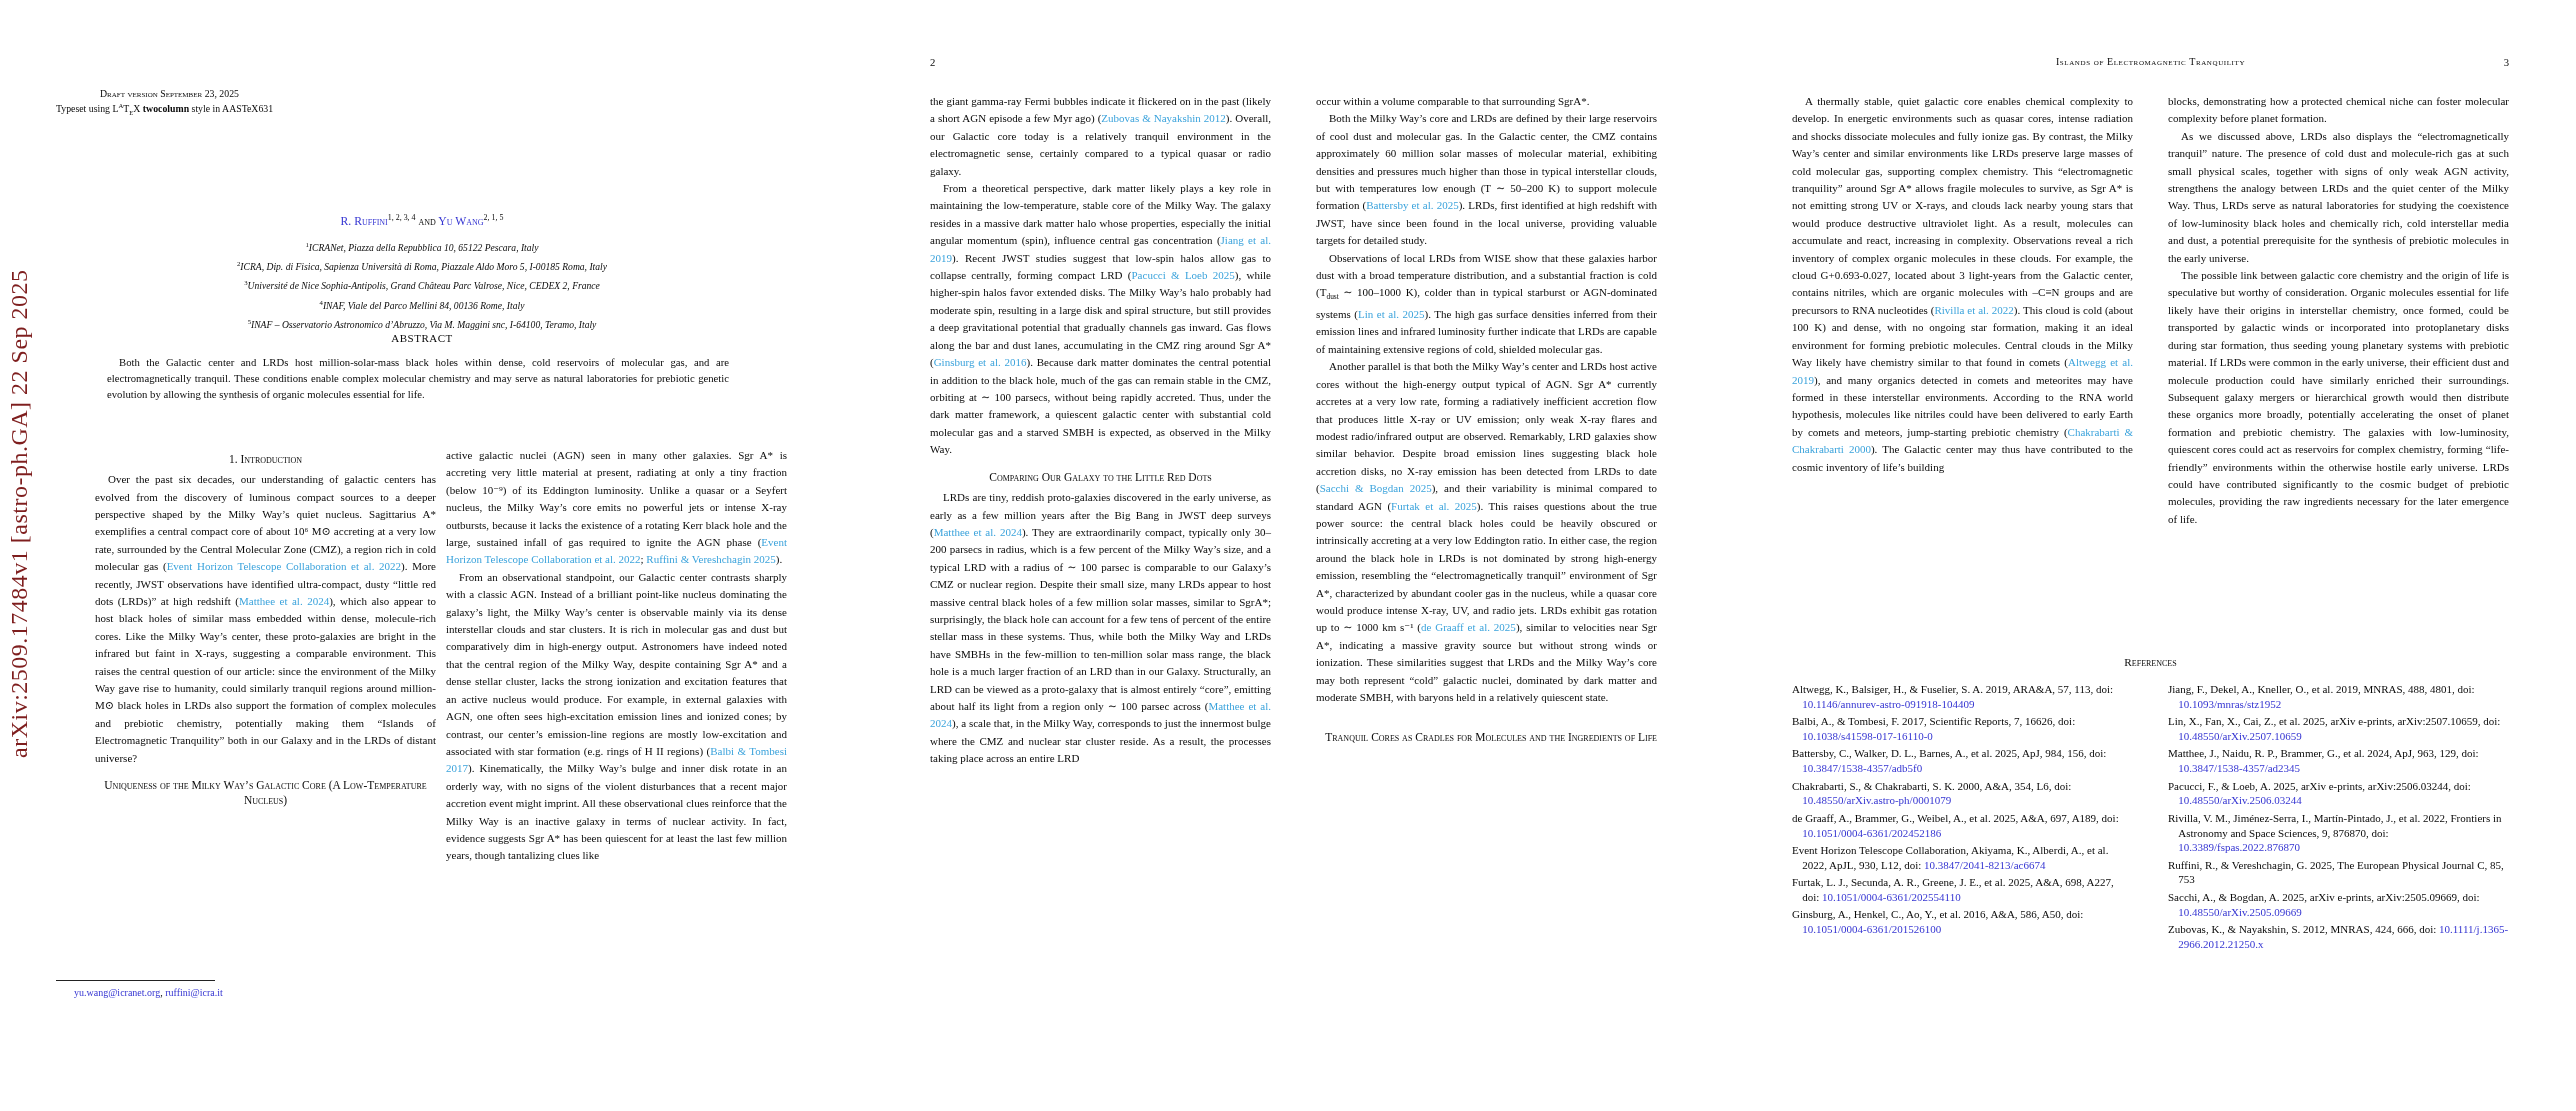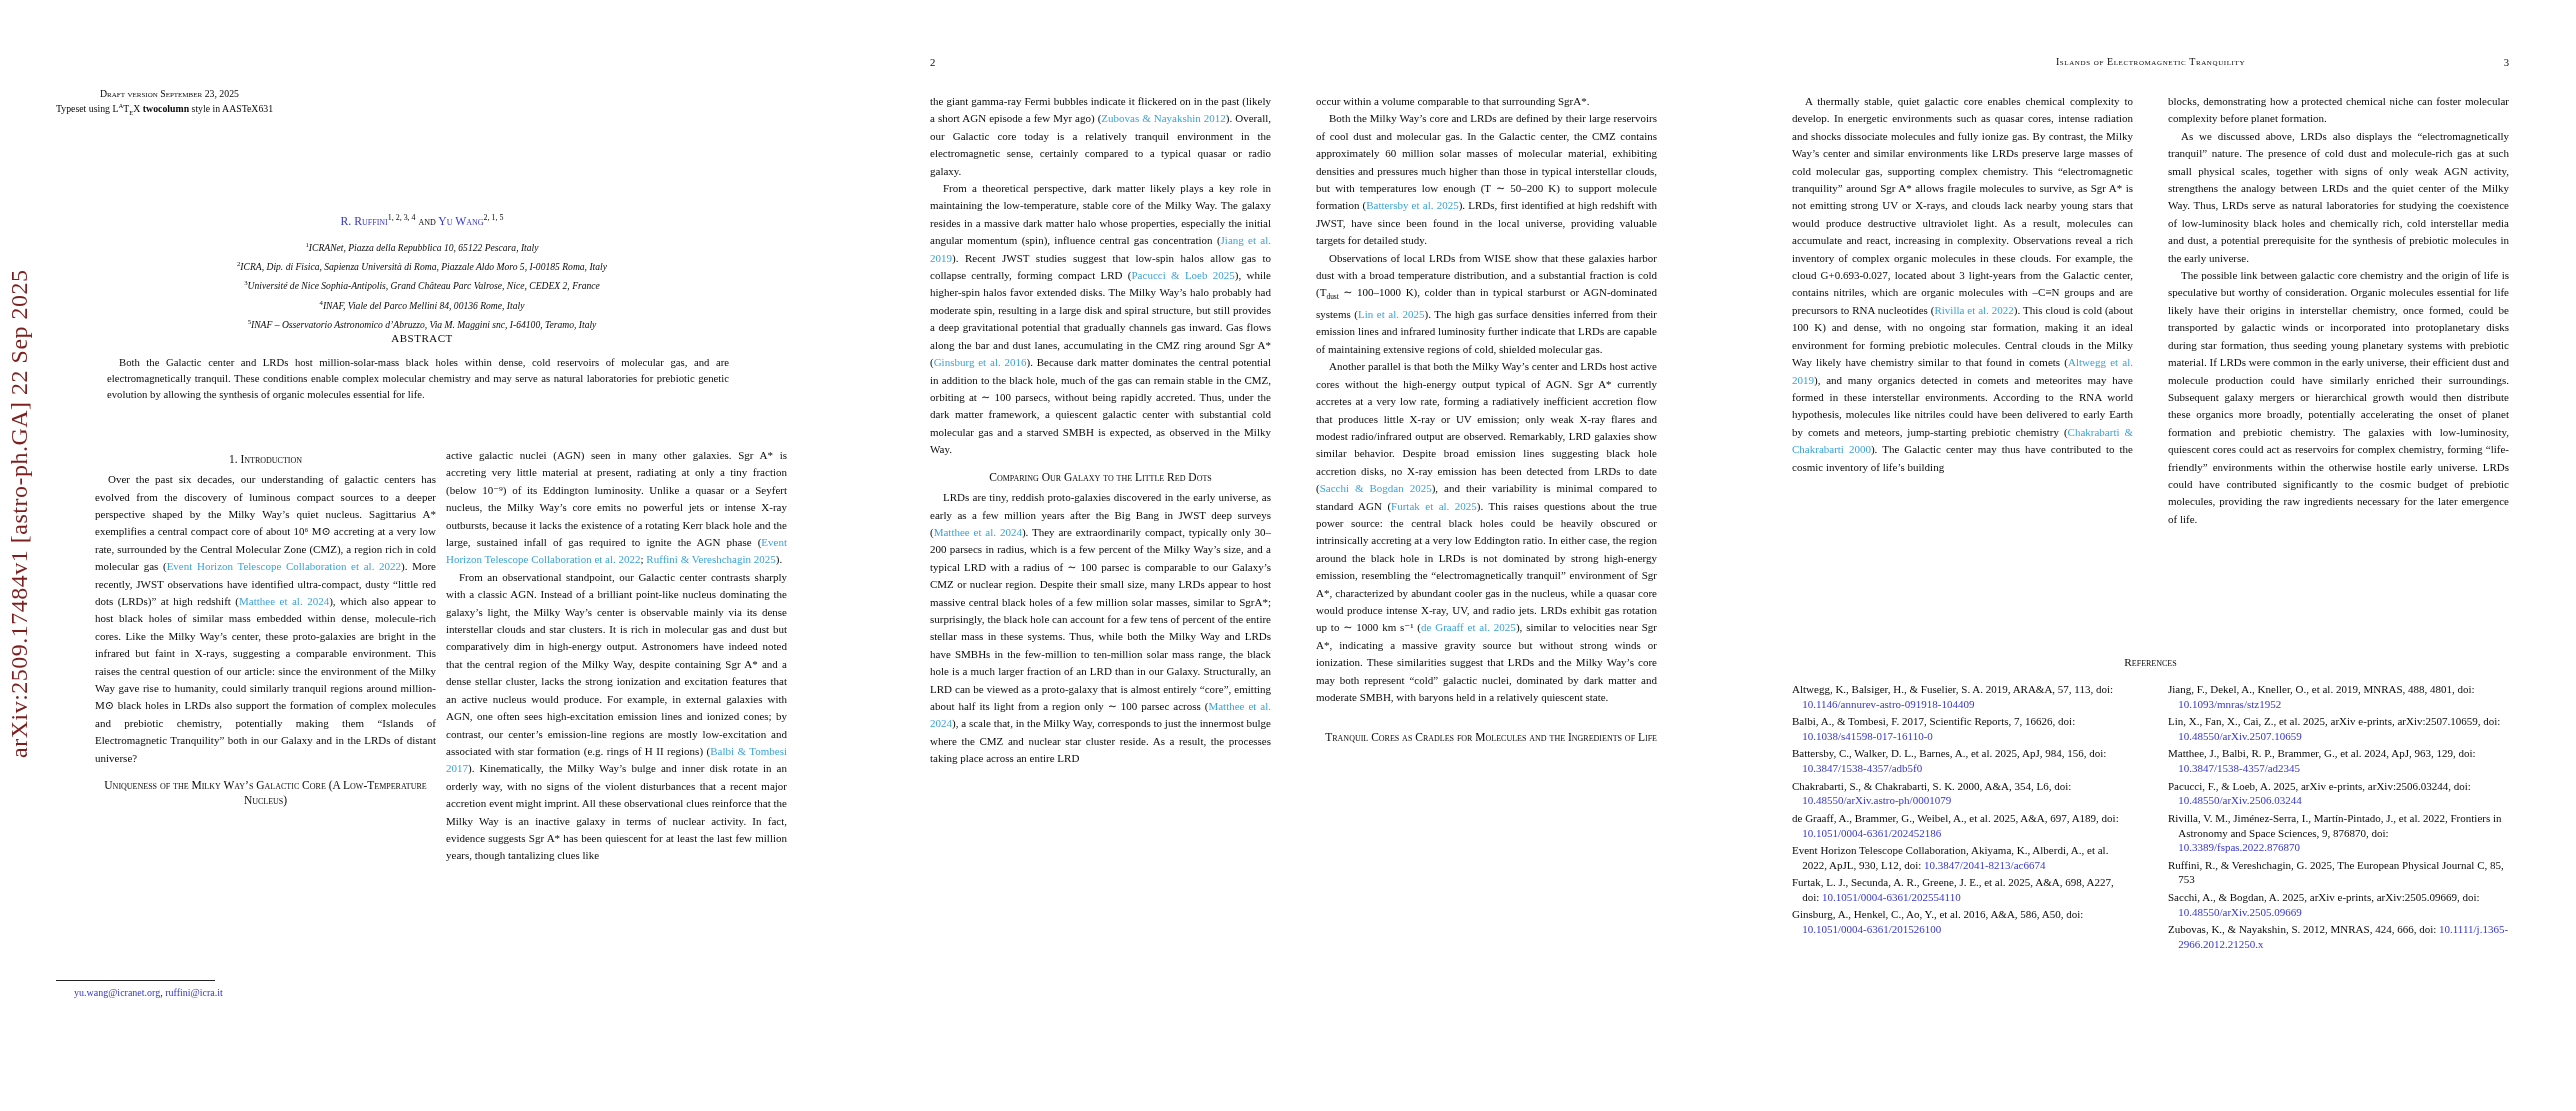--- a/index.html
+++ b/index.html
@@ -142,21 +142,21 @@
         <div class="ref"><span>Battersby, C., Walker, D. L., Barnes, A., et al. 2025, ApJ, 984, 156, doi: </span><span class="s-link">10.3847/1538-4357/adb5f0</span></div>
         <div class="ref"><span>Chakrabarti, S., &amp; Chakrabarti, S. K. 2000, A&amp;A, 354, L6, doi: </span><span class="s-link">10.48550/arXiv.astro-ph/0001079</span></div>
         <div class="ref"><span>de Graaff, A., Brammer, G., Weibel, A., et al. 2025, A&amp;A, 697, A189, doi: </span><span class="s-link">10.1051/0004-6361/202452186</span></div>
         <div class="ref"><span>Event Horizon Telescope Collaboration, Akiyama, K., Alberdi, A., et al. 2022, ApJL, 930, L12, doi: </span><span class="s-link">10.3847/2041-8213/ac6674</span></div>
         <div class="ref"><span>Furtak, L. J., Secunda, A. R., Greene, J. E., et al. 2025, A&amp;A, 698, A227, doi: </span><span class="s-link">10.1051/0004-6361/202554110</span></div>
         <div class="ref"><span>Ginsburg, A., Henkel, C., Ao, Y., et al. 2016, A&amp;A, 586, A50, doi: </span><span class="s-link">10.1051/0004-6361/201526100</span></div>
       </div>
     <div class="refcol" id="p3-refs-right">
         <div class="ref"><span>Jiang, F., Dekel, A., Kneller, O., et al. 2019, MNRAS, 488, 4801, doi: </span><span class="s-link">10.1093/mnras/stz1952</span></div>
         <div class="ref"><span>Lin, X., Fan, X., Cai, Z., et al. 2025, arXiv e-prints, arXiv:2507.10659, doi: </span><span class="s-link">10.48550/arXiv.2507.10659</span></div>
-        <div class="ref"><span>Matthee, J., Balbi, R. P., Brammer, G., et al. 2024, ApJ, 963, 129, doi: </span><span class="s-link">10.3847/1538-4357/ad2345</span></div>
+        <div class="ref"><span>Matthee, J., Naidu, R. P., Brammer, G., et al. 2024, ApJ, 963, 129, doi: </span><span class="s-link">10.3847/1538-4357/ad2345</span></div>
         <div class="ref"><span>Pacucci, F., &amp; Loeb, A. 2025, arXiv e-prints, arXiv:2506.03244, doi: </span><span class="s-link">10.48550/arXiv.2506.03244</span></div>
         <div class="ref"><span>Rivilla, V. M., Jiménez-Serra, I., Martín-Pintado, J., et al. 2022, Frontiers in Astronomy and Space Sciences, 9, 876870, doi: </span><span class="s-link">10.3389/fspas.2022.876870</span></div>
         <div class="ref"><span>Ruffini, R., &amp; Vereshchagin, G. 2025, The European Physical Journal C, 85, 753</span></div>
         <div class="ref"><span>Sacchi, A., &amp; Bogdan, A. 2025, arXiv e-prints, arXiv:2505.09669, doi: </span><span class="s-link">10.48550/arXiv.2505.09669</span></div>
         <div class="ref"><span>Zubovas, K., &amp; Nayakshin, S. 2012, MNRAS, 424, 666, doi: </span><span class="s-link">10.1111/j.1365-2966.2012.21250.x</span></div>
       </div>
   </div>
 
 </div>
 

